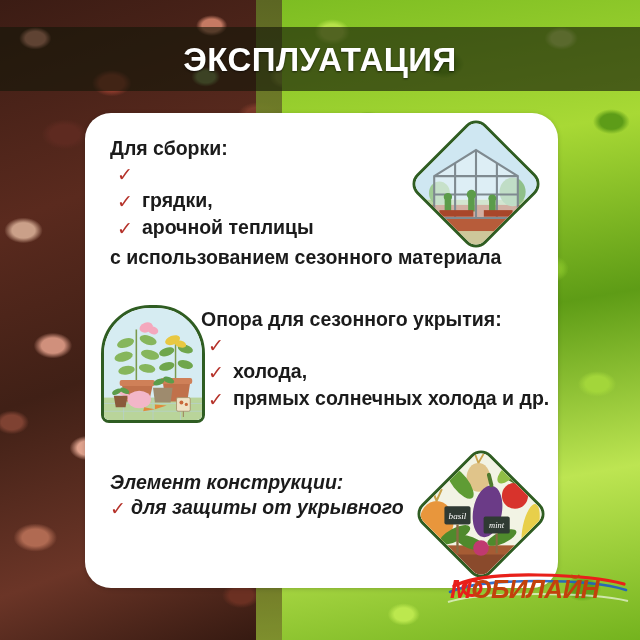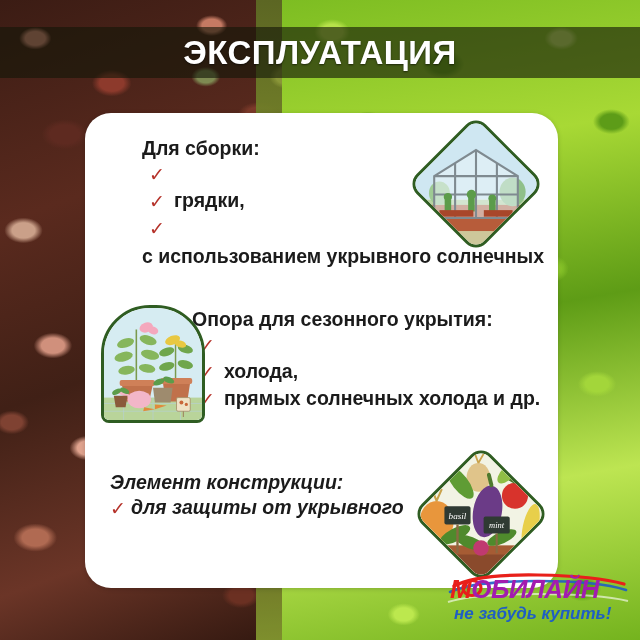--- a/index.html
+++ b/index.html
@@ -67,21 +67,21 @@
       radial-gradient(ellipse 26px 18px at 30% 12%, #8d9c3a 0 40%, rgba(0,0,0,0) 66%),
       radial-gradient(ellipse 24px 17px at 70% 32%, #6b4a24 0 42%, rgba(0,0,0,0) 68%),
       radial-gradient(ellipse 28px 19px at 20% 58%, #9fb340 0 38%, rgba(0,0,0,0) 64%),
       radial-gradient(ellipse 26px 18px at 75% 78%, #5a3a22 0 42%, rgba(0,0,0,0) 68%),
       linear-gradient(180deg,#5e6a24 0%,#7d8f2c 30%,#4a3a1c 60%,#82962f 100%);
     opacity:.95;
   }
 
   
   #header-band{
-    position:absolute;left:0;right:0;top:27px;height:51px;
+    position:absolute;left:0;right:0;top:27px;height:64px;
     background:rgba(20,22,8,0.62);
     display:flex;align-items:center;justify-content:center;
   }
   #header-title{
     font-size:33px;font-weight:bold;color:#ffffff;
     letter-spacing:.5px;line-height:1;
     text-shadow:0 1px 2px rgba(0,0,0,.55);
     white-space:nowrap;
   }
 
@@ -107,25 +107,25 @@
     color:#b5322a;font-size:19px;font-weight:bold;
     transform:translateY(1px);flex:0 0 auto;
     font-family:"DejaVu Sans",sans-serif;
   }
   .tailline{
     font-size:19.5px;font-weight:bold;color:#1b1b1b;
     line-height:1.2;white-space:nowrap;
   }
 
   
-  #block-assembly{left:25px;top:24px;margin-left:32px;}
+  #block-assembly{left:25px;top:24px;}
   #block-assembly .bullet{margin-left:7px;}
   #block-assembly .tailline{margin-top:5px;}
 
-  #block-support{left:107px;top:195px;}
+  #block-support{left:116px;top:195px;}
   #block-support .bullet{margin-left:7px;}
 
   #block-element{left:25px;top:358px;font-style:italic;}
   #block-element .bullet{margin-left:0px;gap:5px;}
 
   
   .diamond{
     position:absolute;width:92px;height:92px;
     transform:rotate(45deg);border-radius:14px;
     border:3.5px solid #2f5d22;overflow:hidden;
@@ -144,21 +144,21 @@
 
   
   #logo{position:absolute;left:446px;top:572px;width:185px;height:58px;}
   #logo-swoosh{position:absolute;inset:0;}
   #logo-word{
     position:absolute;left:4px;top:4px;
     font-size:26px;font-weight:bold;font-style:italic;
     letter-spacing:-.5px;line-height:1;white-space:nowrap;
   }
   #logo-word .c-red{color:#e8201a;}
-  #logo-word .c-blue{color:#a21caf;}
+  #logo-word .c-blue{color:#c2410c;}
   #logo-tagline{
     position:absolute;left:8px;top:33px;
     font-size:17px;font-weight:bold;font-style:italic;
     color:#1f5ec4;line-height:1;white-space:nowrap;
   }
 </style>
 </head>
 <body>
 
 <div id="bg">
@@ -177,22 +177,23 @@
     <div class="heading">Для сборки:</div>
     <div class="bullet">
       <span class="check">✓</span>
     </div>
     <div class="bullet">
       <span class="check">✓</span>
       <span>грядки,</span>
     </div>
     <div class="bullet">
       <span class="check">✓</span>
-    </div>
-    <div class="tailline">с использованием укрывного солнечных</div>
+      <span>арочной теплицы</span>
+    </div>
+    <div class="tailline">с использованием сезонного материала</div>
   </div>
 
   <div class="diamond" id="icon-greenhouse">
     <div class="inner">
       <svg viewBox="0 0 100 100" width="100%" height="100%" preserveAspectRatio="none">
         <rect x="0" y="0" width="100" height="62" fill="#cfe7f2"></rect>
         <rect x="0" y="62" width="100" height="16" fill="#b9d3a0"></rect>
         <rect x="0" y="66" width="100" height="22" fill="#b75c3a"></rect>
         <rect x="0" y="86" width="100" height="14" fill="#cdc79a"></rect>
 
@@ -367,14 +368,13 @@
 <div id="logo">
   <svg id="logo-swoosh" viewBox="0 0 185 58" preserveAspectRatio="none">
     <path d="M8 14 Q30 2 92 3 Q150 4 178 12" stroke="#e8201a" stroke-width="3.2" fill="none" stroke-linecap="round"></path>
     <path d="M4 20 Q28 9 92 9 Q152 9 180 18" stroke="#1f5ec4" stroke-width="2.6" fill="none" stroke-linecap="round" opacity="0.9"></path>
     <path d="M2 30 Q26 22 90 22 Q154 22 182 29" stroke="#ffffff" stroke-width="2" fill="none" opacity="0.6"></path>
     <ellipse cx="26" cy="16" rx="9" ry="7.5" fill="none" stroke="#e8201a" stroke-width="3"></ellipse>
   </svg>
   <div id="logo-word">
     <span class="c-red">М</span><span class="c-blue">ОБИЛАЙН</span>
   </div>
-  <div id="logo-tagline">не забудь купить!</div>
 </div>
 
 </body></html>

